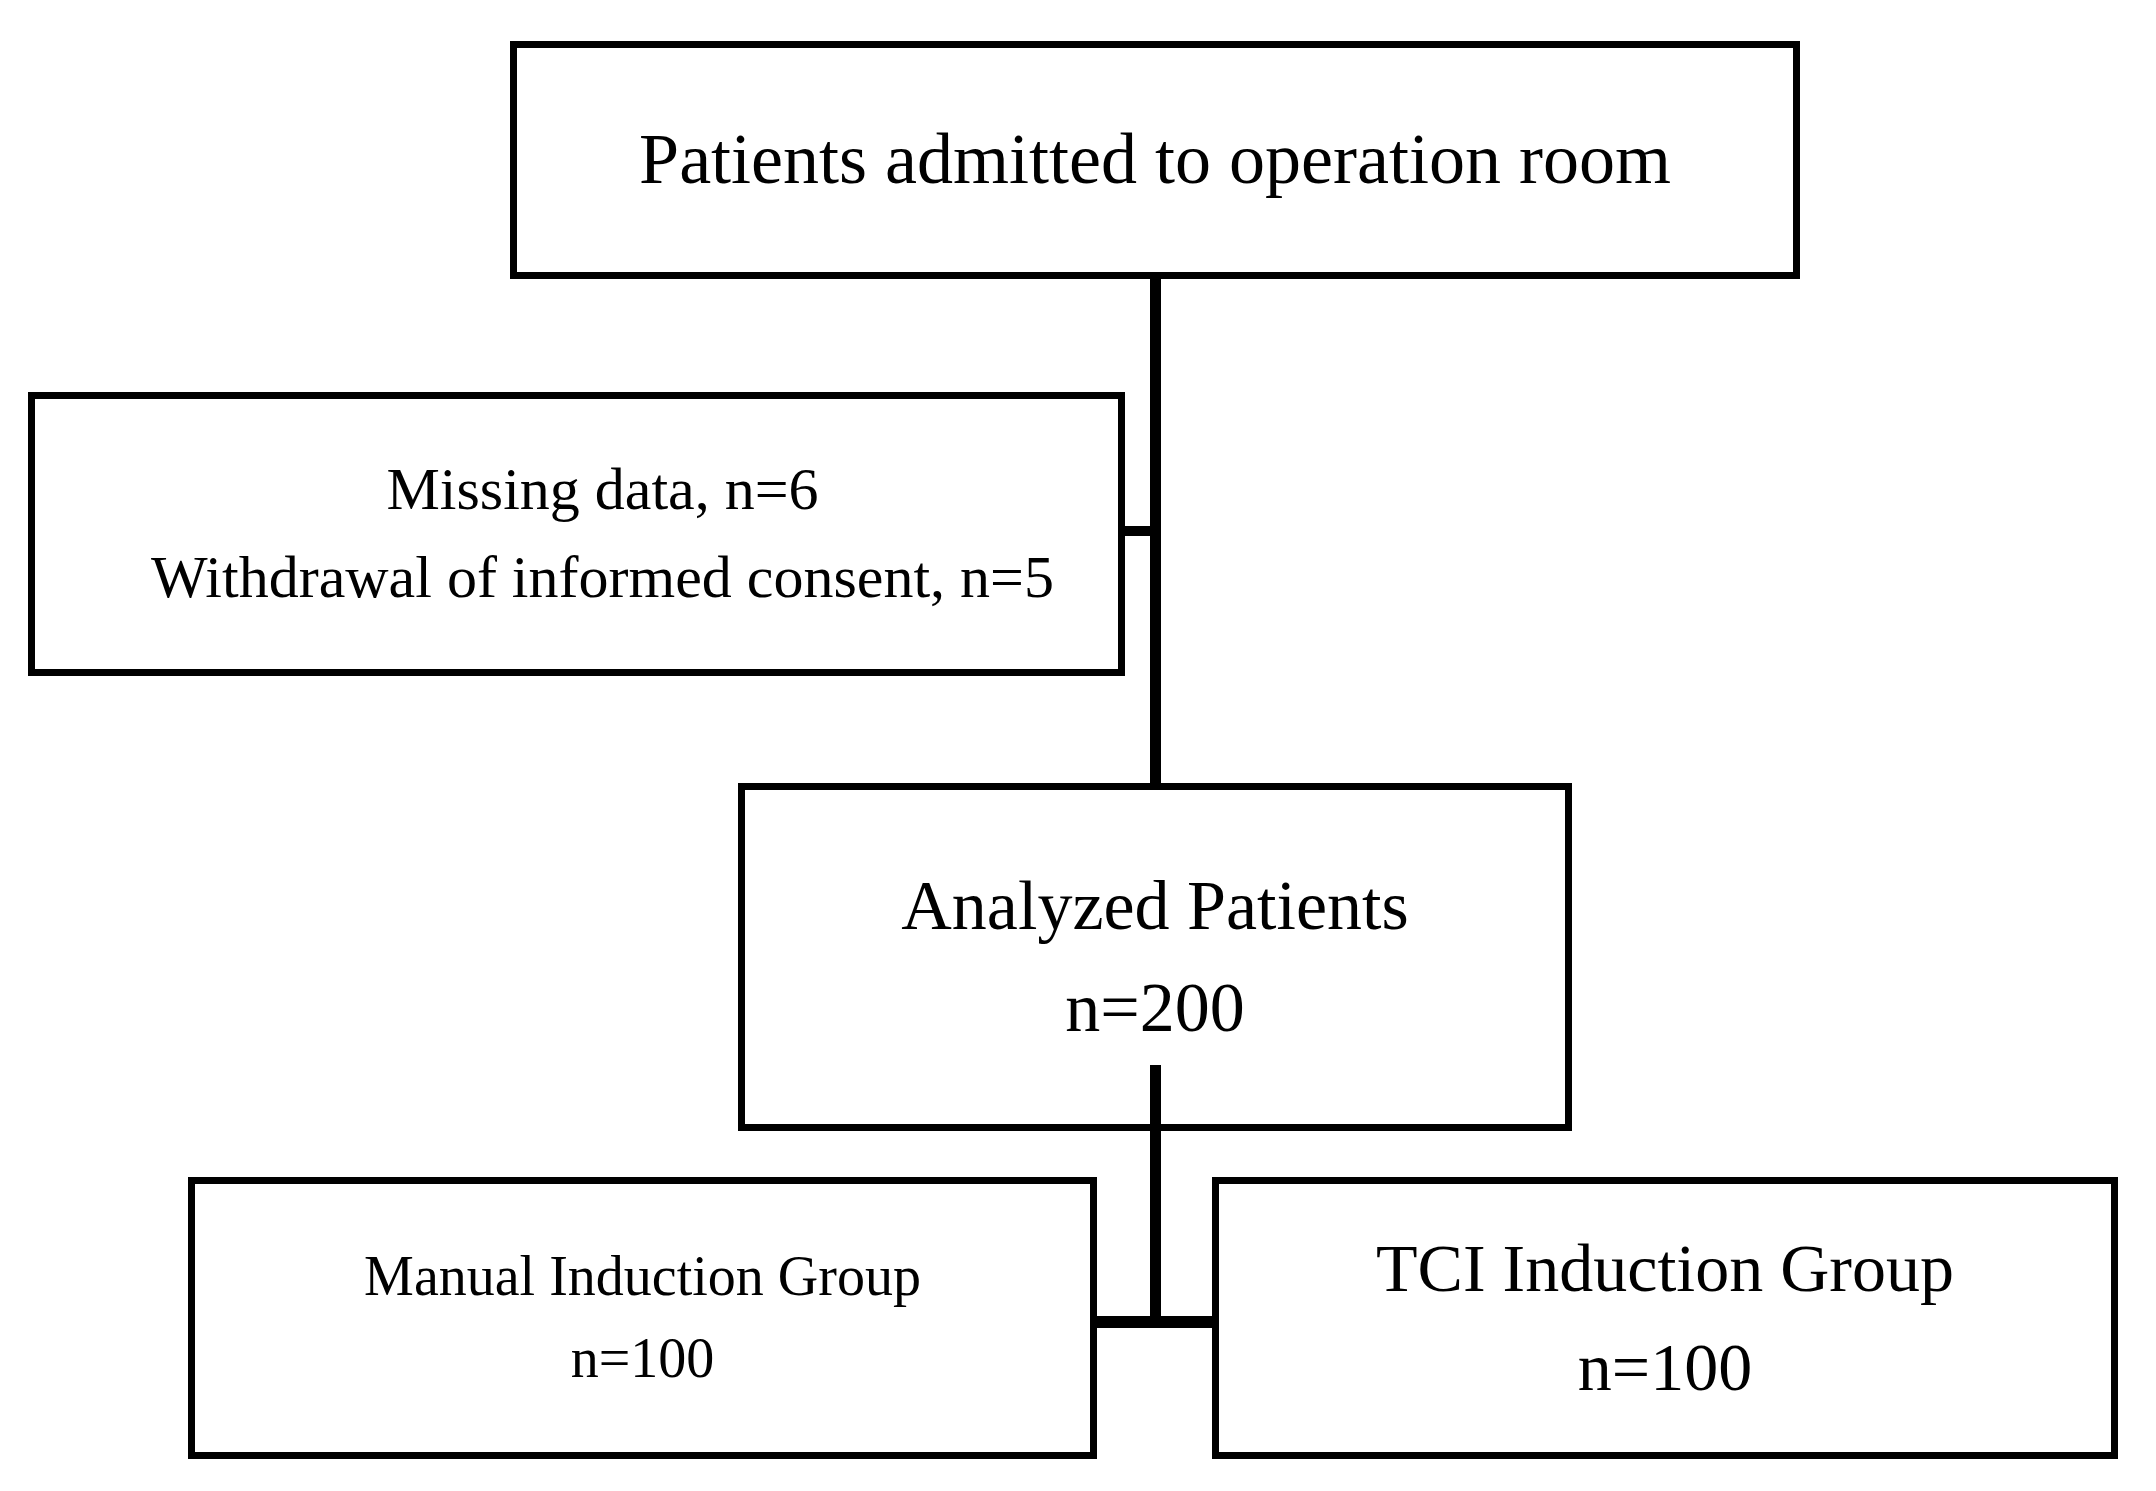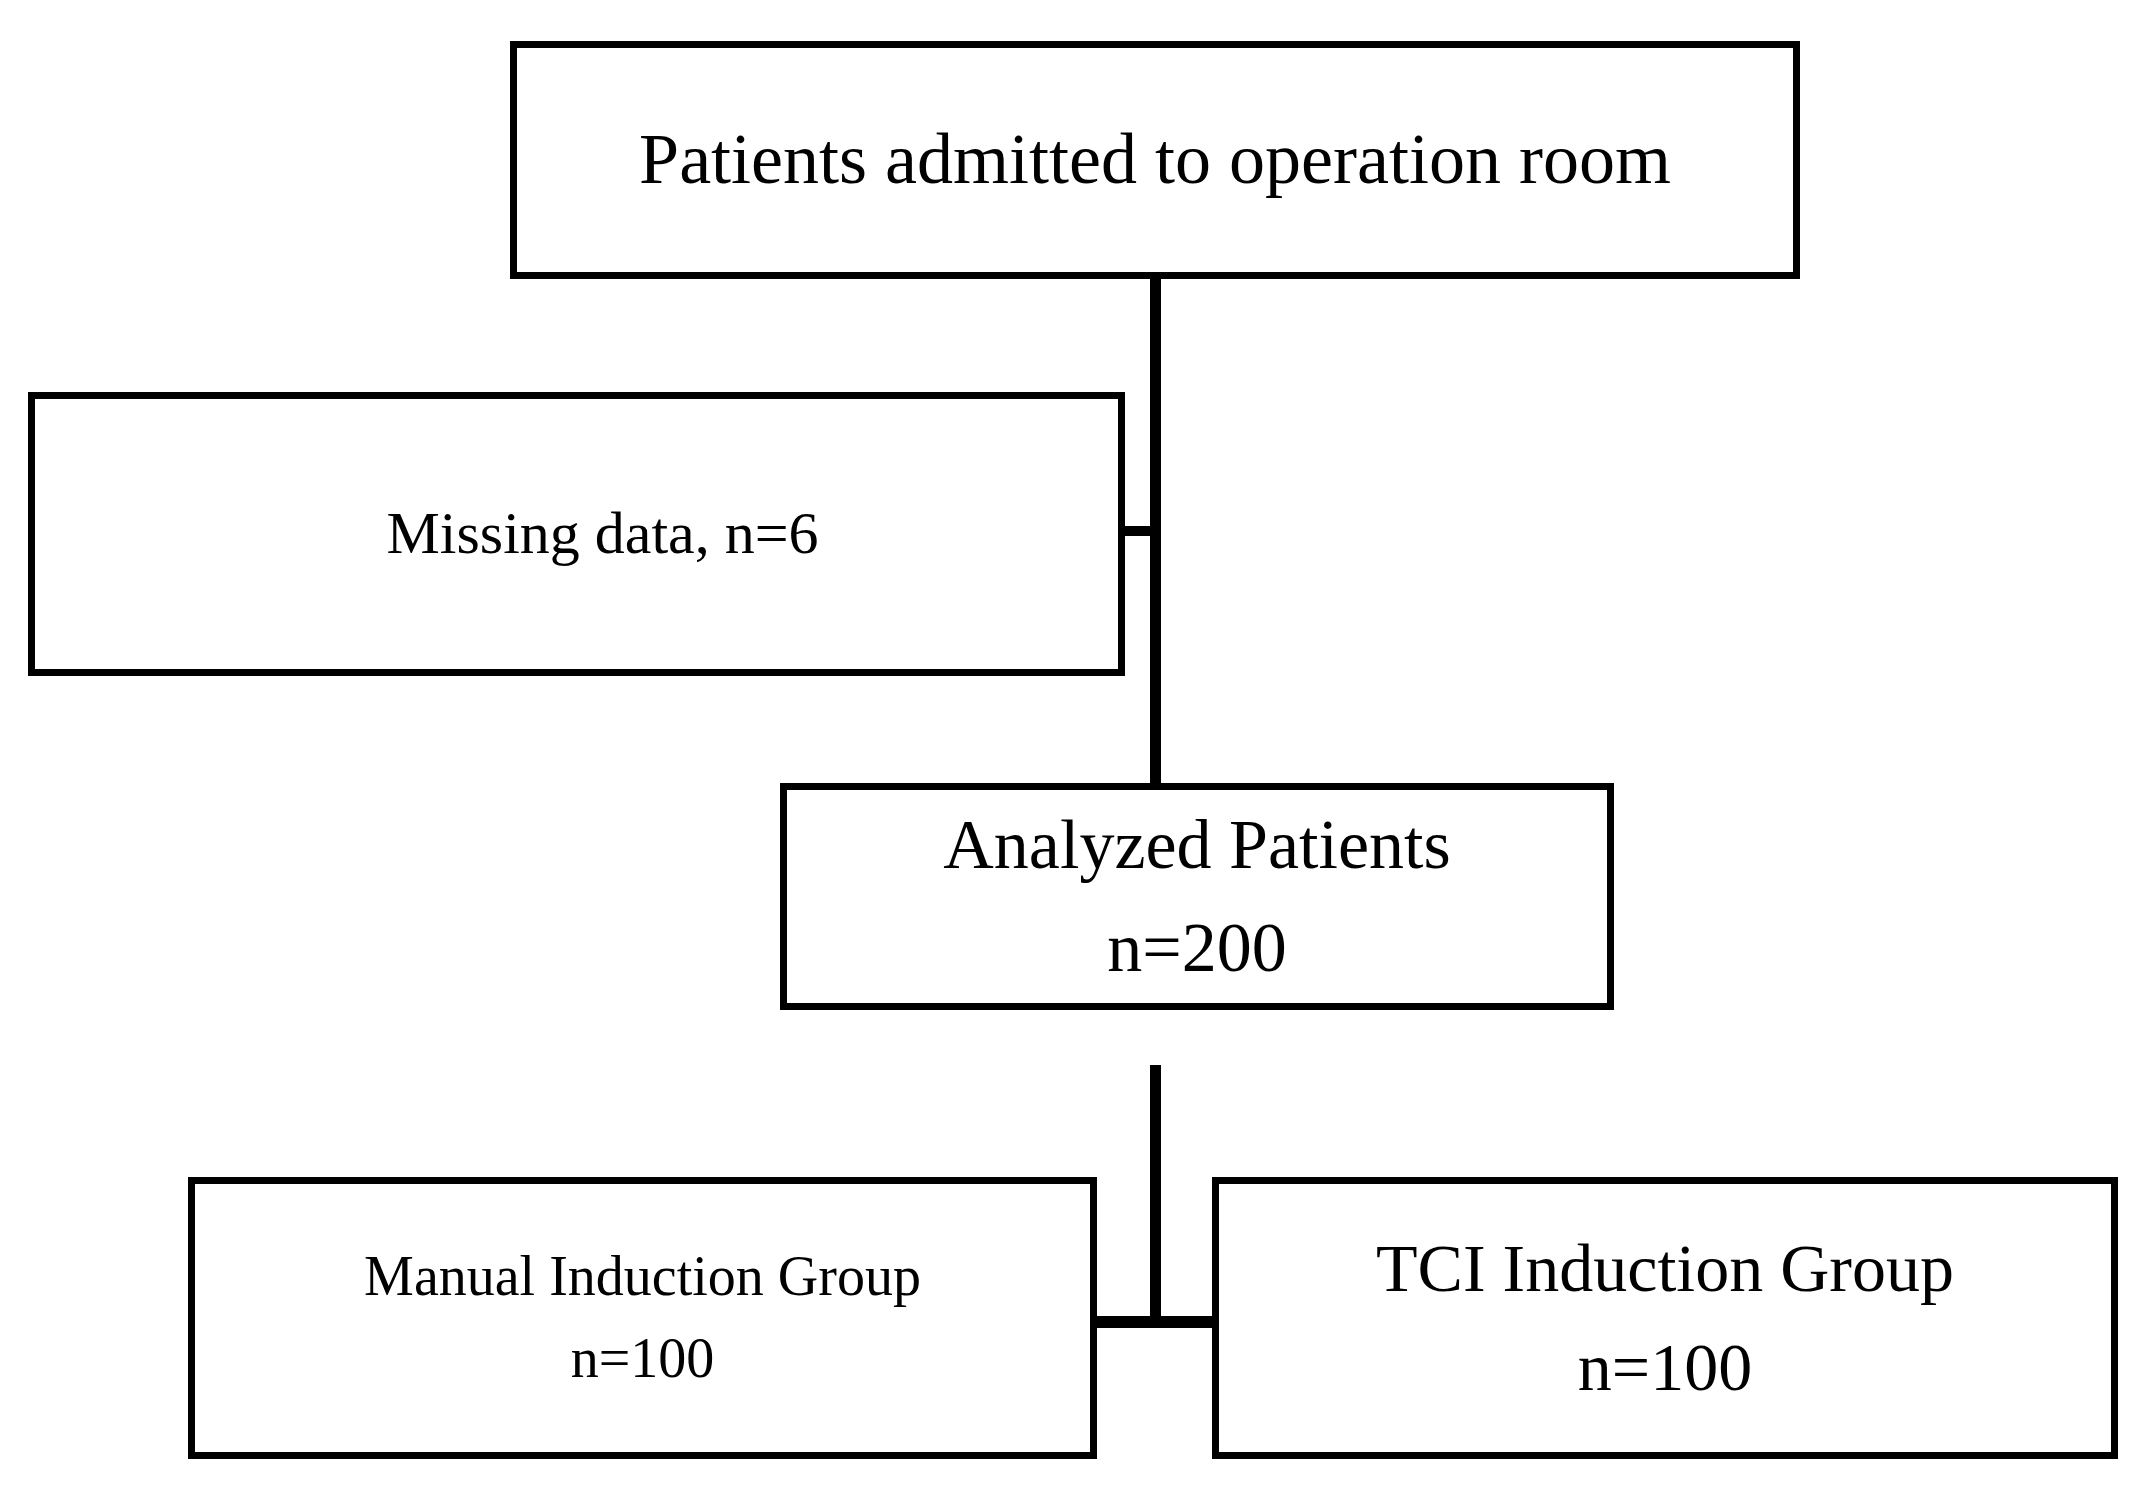--- a/index.html
+++ b/index.html
@@ -50,22 +50,22 @@
     width: 1097px; height: 284px;
     font-size: 60px;
     justify-content: center;
   }
   
   #box-exclusions .line {
     position: relative;
     left: 26px;
   }
   #box-analyzed {
-    left: 780px; top: 774px;
-    width: 834px; height: 227px;
+    left: 738px; top: 774px;
+    width: 834px; height: 348px;
     font-size: 70px;
   }
   #box-manual {
     left: 188px; top: 1168px;
     width: 909px; height: 282px;
     font-size: 56px;
   }
   #box-tci {
     left: 1212px; top: 1168px;
     width: 906px; height: 282px;
@@ -102,20 +102,21 @@
 <body>
 
 <div id="canvas">
 
   <div class="flow-box" id="box-admitted">
     <span class="line">Patients admitted to operation room</span>
   </div>
 
   <div class="flow-box" id="box-exclusions">
     <span class="line">Missing data, n=6</span>
+    <span class="line">Withdrawal of informed consent, n=5</span>
   </div>
 
   <div class="flow-box" id="box-analyzed">
     <span class="line">Analyzed Patients</span>
     <span class="line">n=200</span>
   </div>
 
   <div class="flow-box" id="box-manual">
     <span class="line">Manual Induction Group</span>
     <span class="line">n=100</span>

